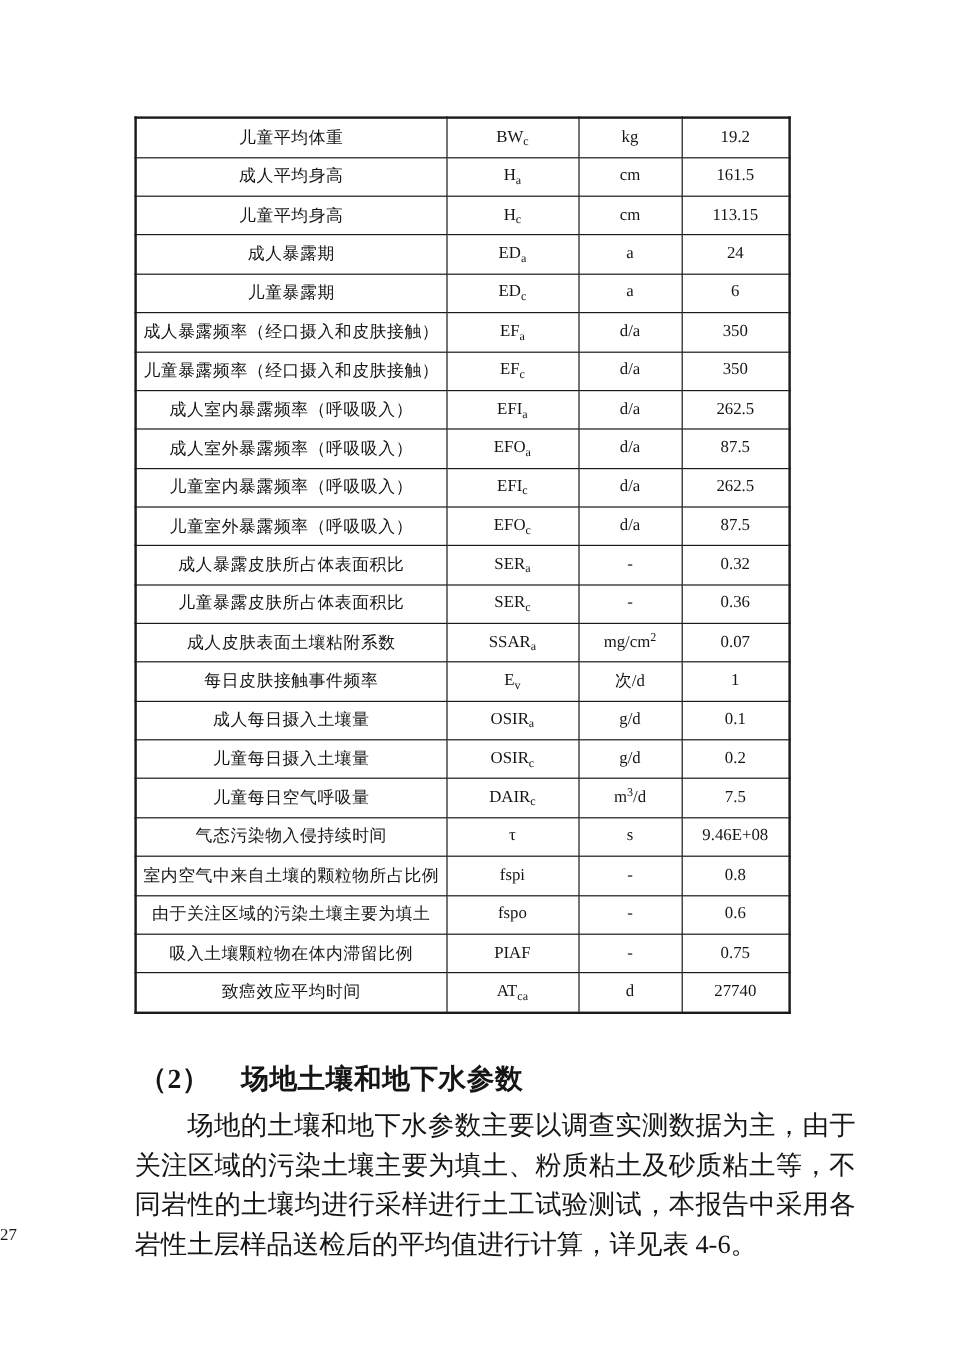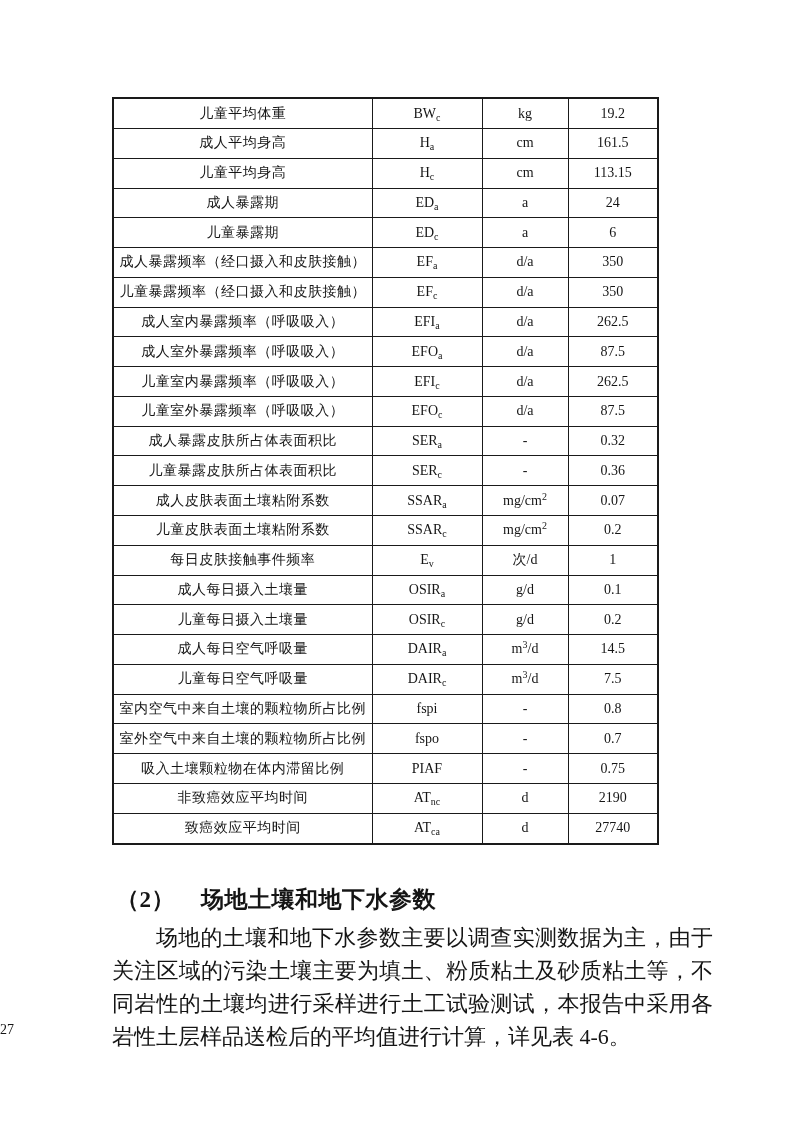--- a/index.html
+++ b/index.html
@@ -181,78 +181,66 @@
           <td class="c-unit">-</td>
           <td class="c-val">0.36</td>
         </tr>
         <tr>
           <td class="c-name">成人皮肤表面土壤粘附系数</td>
           <td class="c-sym">SSAR<sub>a</sub></td>
           <td class="c-unit">mg/cm<sup>2</sup></td>
           <td class="c-val">0.07</td>
         </tr>
         <tr>
-          <td class="c-name">儿童皮肤表面土壤粘附系数</td>
-          <td class="c-sym">SSAR<sub>c</sub></td>
-          <td class="c-unit">mg/cm<sup>2</sup></td>
-          <td class="c-val">0.2</td>
-        </tr>
-        <tr>
           <td class="c-name">每日皮肤接触事件频率</td>
           <td class="c-sym">E<sub>v</sub></td>
           <td class="c-unit">次/d</td>
           <td class="c-val">1</td>
         </tr>
         <tr>
           <td class="c-name">成人每日摄入土壤量</td>
           <td class="c-sym">OSIR<sub>a</sub></td>
           <td class="c-unit">g/d</td>
           <td class="c-val">0.1</td>
         </tr>
         <tr>
           <td class="c-name">儿童每日摄入土壤量</td>
           <td class="c-sym">OSIR<sub>c</sub></td>
           <td class="c-unit">g/d</td>
           <td class="c-val">0.2</td>
         </tr>
         <tr>
-          <td class="c-name">成人每日空气呼吸量</td>
-          <td class="c-sym">DAIR<sub>a</sub></td>
-          <td class="c-unit">m<sup>3</sup>/d</td>
-          <td class="c-val">14.5</td>
-        </tr>
-        <tr>
           <td class="c-name">儿童每日空气呼吸量</td>
           <td class="c-sym">DAIR<sub>c</sub></td>
           <td class="c-unit">m<sup>3</sup>/d</td>
           <td class="c-val">7.5</td>
         </tr>
         <tr>
+          <td class="c-name">气态污染物入侵持续时间</td>
+          <td class="c-sym">τ</td>
+          <td class="c-unit">s</td>
+          <td class="c-val">9.46E+08</td>
+        </tr>
+        <tr>
           <td class="c-name">室内空气中来自土壤的颗粒物所占比例</td>
           <td class="c-sym">fspi</td>
           <td class="c-unit">-</td>
           <td class="c-val">0.8</td>
         </tr>
         <tr>
-          <td class="c-name">室外空气中来自土壤的颗粒物所占比例</td>
+          <td class="c-name">由于关注区域的污染土壤主要为填土</td>
           <td class="c-sym">fspo</td>
           <td class="c-unit">-</td>
-          <td class="c-val">0.7</td>
+          <td class="c-val">0.6</td>
         </tr>
         <tr>
           <td class="c-name">吸入土壤颗粒物在体内滞留比例</td>
           <td class="c-sym">PIAF</td>
           <td class="c-unit">-</td>
           <td class="c-val">0.75</td>
-        </tr>
-        <tr>
-          <td class="c-name">非致癌效应平均时间</td>
-          <td class="c-sym">AT<sub>nc</sub></td>
-          <td class="c-unit">d</td>
-          <td class="c-val">2190</td>
         </tr>
         <tr>
           <td class="c-name">致癌效应平均时间</td>
           <td class="c-sym">AT<sub>ca</sub></td>
           <td class="c-unit">d</td>
           <td class="c-val">27740</td>
         </tr>
       </tbody>
   </table>
 

